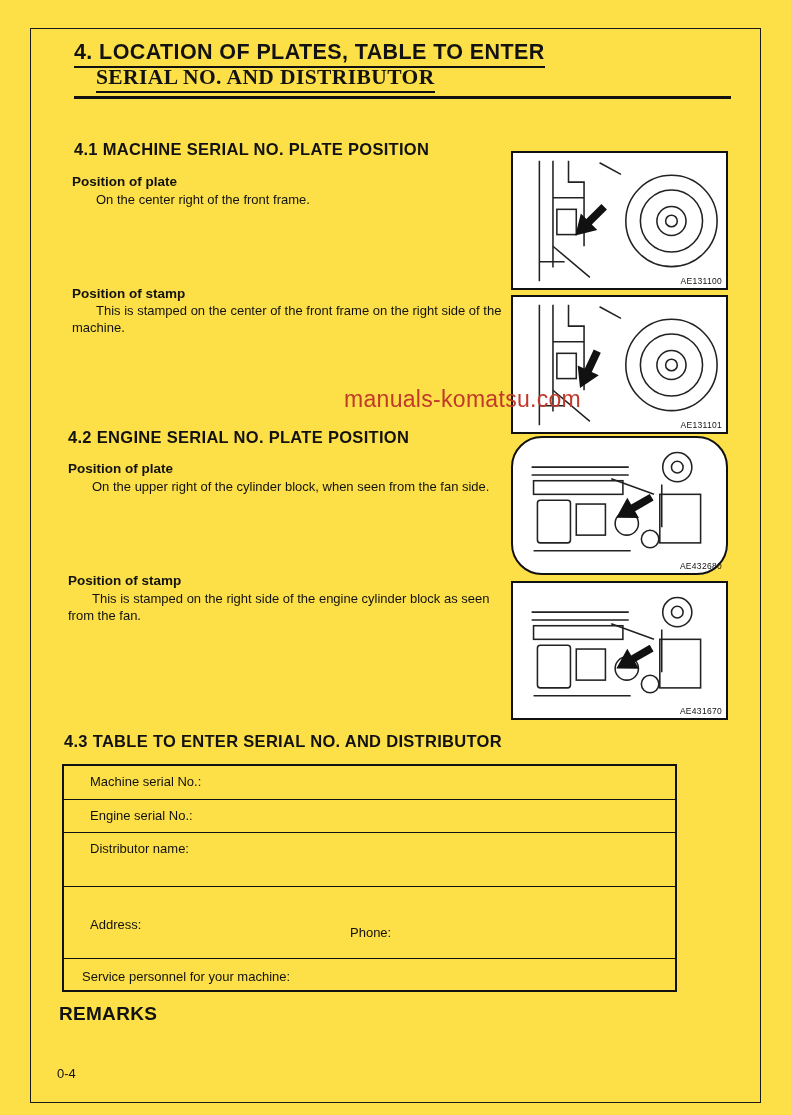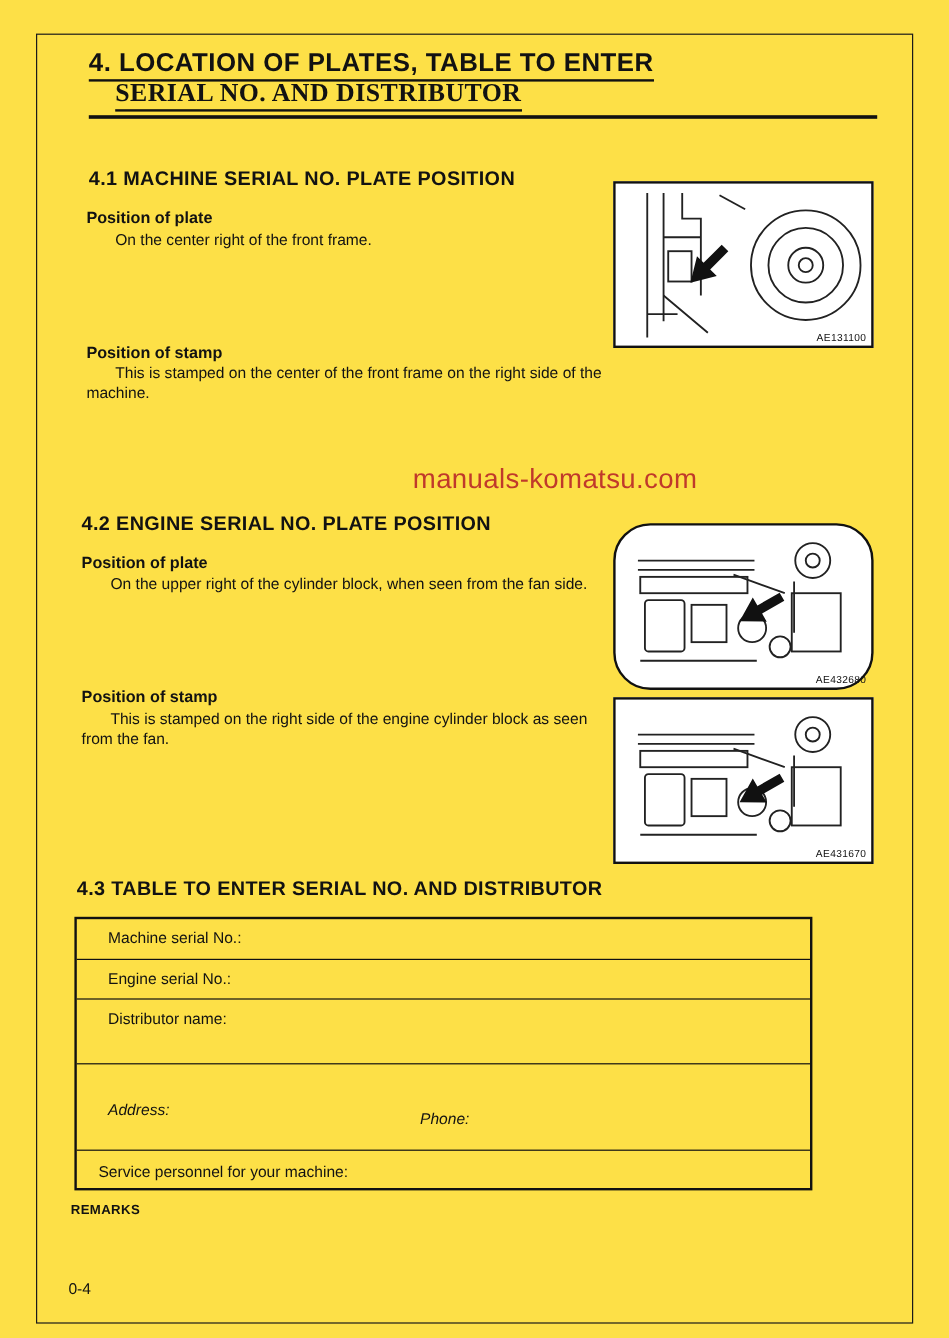--- a/index.html
+++ b/index.html
@@ -25,21 +25,21 @@
   .figure svg { display:block; width:100%; height:100%; }
   .fig-code { position:absolute; right:4px; bottom:2px; font-size:8.5px; letter-spacing:.3px; color:#111; }
 
   .watermark { position:absolute; left:344px; top:386px; font-size:23px; font-weight:500; color:#c0392b; letter-spacing:.3px; white-space:nowrap; }
 
   .serial-table { position:absolute; left:62px; top:764px; width:615px; height:228px; border:2px solid #111; background:transparent; }
   .t-row { position:relative; width:100%; }
   .t-row + .t-row { border-top:1.5px solid #111; }
   .t-label { position:absolute; font-size:13px; white-space:nowrap; }
 
-  .remarks { position:absolute; left:59px; top:1003px; font-size:11px; font-weight:bold; letter-spacing:.3px; }
+  .remarks { position:absolute; left:59px; top:1003px; font-size:19px; font-weight:bold; letter-spacing:.3px; }
   .page-num { position:absolute; left:57px; top:1066px; font-size:13px; }
 </style>
 </head>
 <body>
 
 <div class="page">
   <div class="page-border"></div>
 
   <div class="abs" style="left:74px; top:40px;">
     <span class="title-line">4. LOCATION OF PLATES, TABLE TO ENTER</span>
@@ -71,20 +71,40 @@
       <g transform="rotate(135 80 68)">
         <polygon points="62,64 84,64 84,56 104,68 84,80 84,72 62,72" fill="#111"></polygon>
       </g>
     </svg>
     <span class="fig-code">AE131100</span>
   </div>
 
   <div class="abs sub-label" style="left:72px; top:286px;">Position of stamp</div>
   <div class="abs body-text indent" style="left:72px; top:302px; width:452px;">This is stamped on the center of the front frame on the right side of the machine.</div>
 
+  <div class="figure" style="left:511px; top:295px;">
+    <svg viewBox="0 0 217 139">
+      <g stroke="#222" fill="none" stroke-width="1.6">
+        <circle cx="162" cy="70" r="47"></circle>
+        <circle cx="162" cy="70" r="32"></circle>
+        <circle cx="162" cy="70" r="15"></circle>
+        <circle cx="162" cy="70" r="6"></circle>
+        <path d="M26 8 V132"></path>
+        <path d="M40 8 V118 M40 46 H72"></path>
+        <path d="M56 8 V30 H72 V96"></path>
+        <rect x="44" y="58" width="20" height="26"></rect>
+        <path d="M40 96 L78 128 M26 112 H52"></path>
+        <path d="M88 10 L110 22"></path>
+      </g>
+      <g transform="rotate(115 78 72)">
+        <polygon points="60,68 82,68 82,60 102,72 82,84 82,76 60,76" fill="#111"></polygon>
+      </g>
+    </svg>
+    <span class="fig-code">AE131101</span>
+  </div>
 
   <div class="watermark">manuals-komatsu.com</div>
 
   <div class="abs sec-heading" style="left:68px; top:428px;">4.2  ENGINE SERIAL NO. PLATE POSITION</div>
 
   <div class="abs sub-label" style="left:68px; top:461px;">Position of plate</div>
   <div class="abs body-text indent" style="left:68px; top:478px; width:438px;">On the upper right of the cylinder block, when seen from the fan side.</div>
 
   <div class="figure" style="left:511px; top:436px;border-radius:31px;">
     <svg viewBox="0 0 217 139">
@@ -138,21 +158,21 @@
   <div class="serial-table">
     <div class="t-row" style="height:33px;">
       <span class="t-label" style="left:26px; top:8px;">Machine serial No.:</span>
     </div>
     <div class="t-row" style="height:33px;">
       <span class="t-label" style="left:26px; top:8px;">Engine serial No.:</span>
     </div>
     <div class="t-row" style="height:54px;">
       <span class="t-label" style="left:26px; top:8px;">Distributor name:</span>
     </div>
-    <div class="t-row" style="height:72px;font-style:italic;">
+    <div class="t-row" style="height:72px;">
       <span class="t-label" style="left:26px; top:30px;">Address:</span>
       <span class="t-label" style="left:286px; top:38px;">Phone:</span>
     </div>
     <div class="t-row" style="height:36px;">
       <span class="t-label" style="left:18px; top:10px;">Service personnel for your machine:</span>
     </div>
   </div>
 
   <div class="remarks">REMARKS</div>
 

